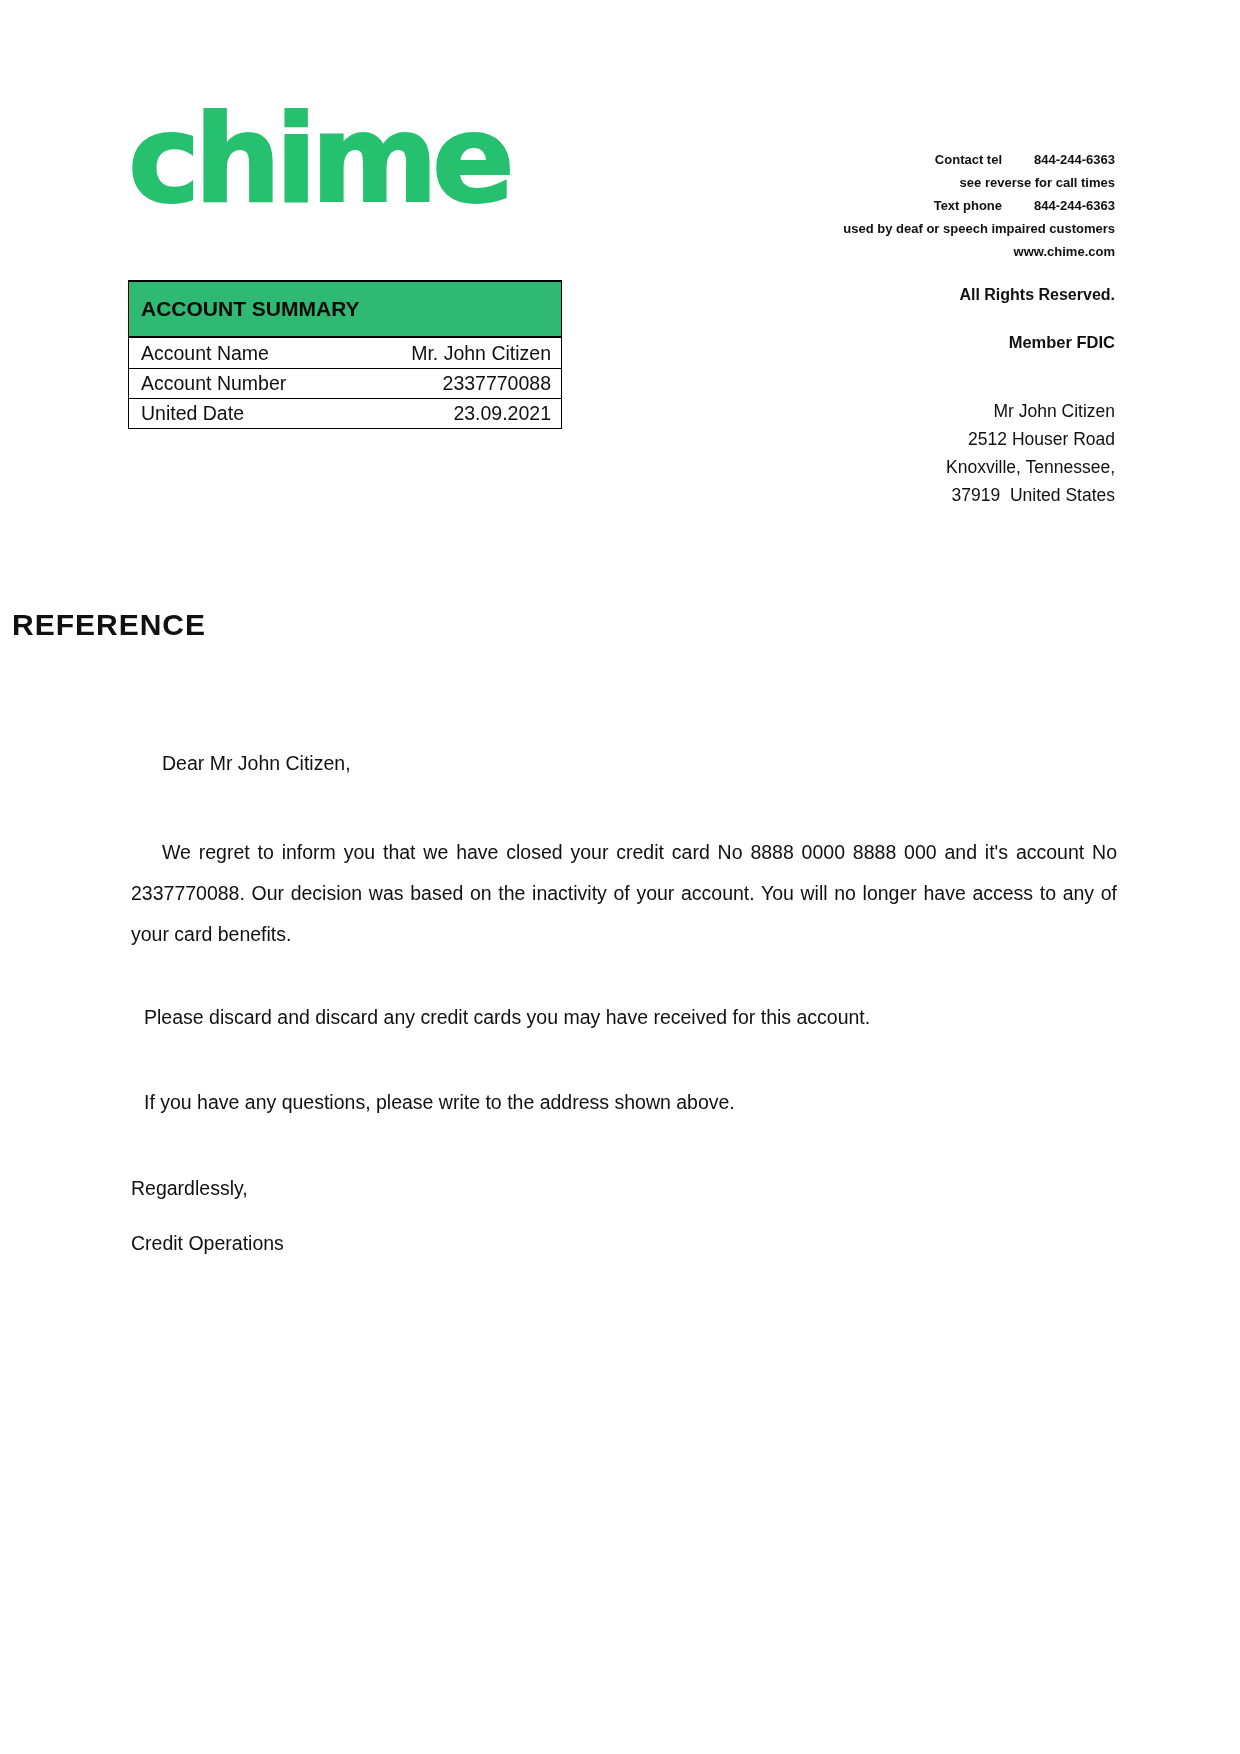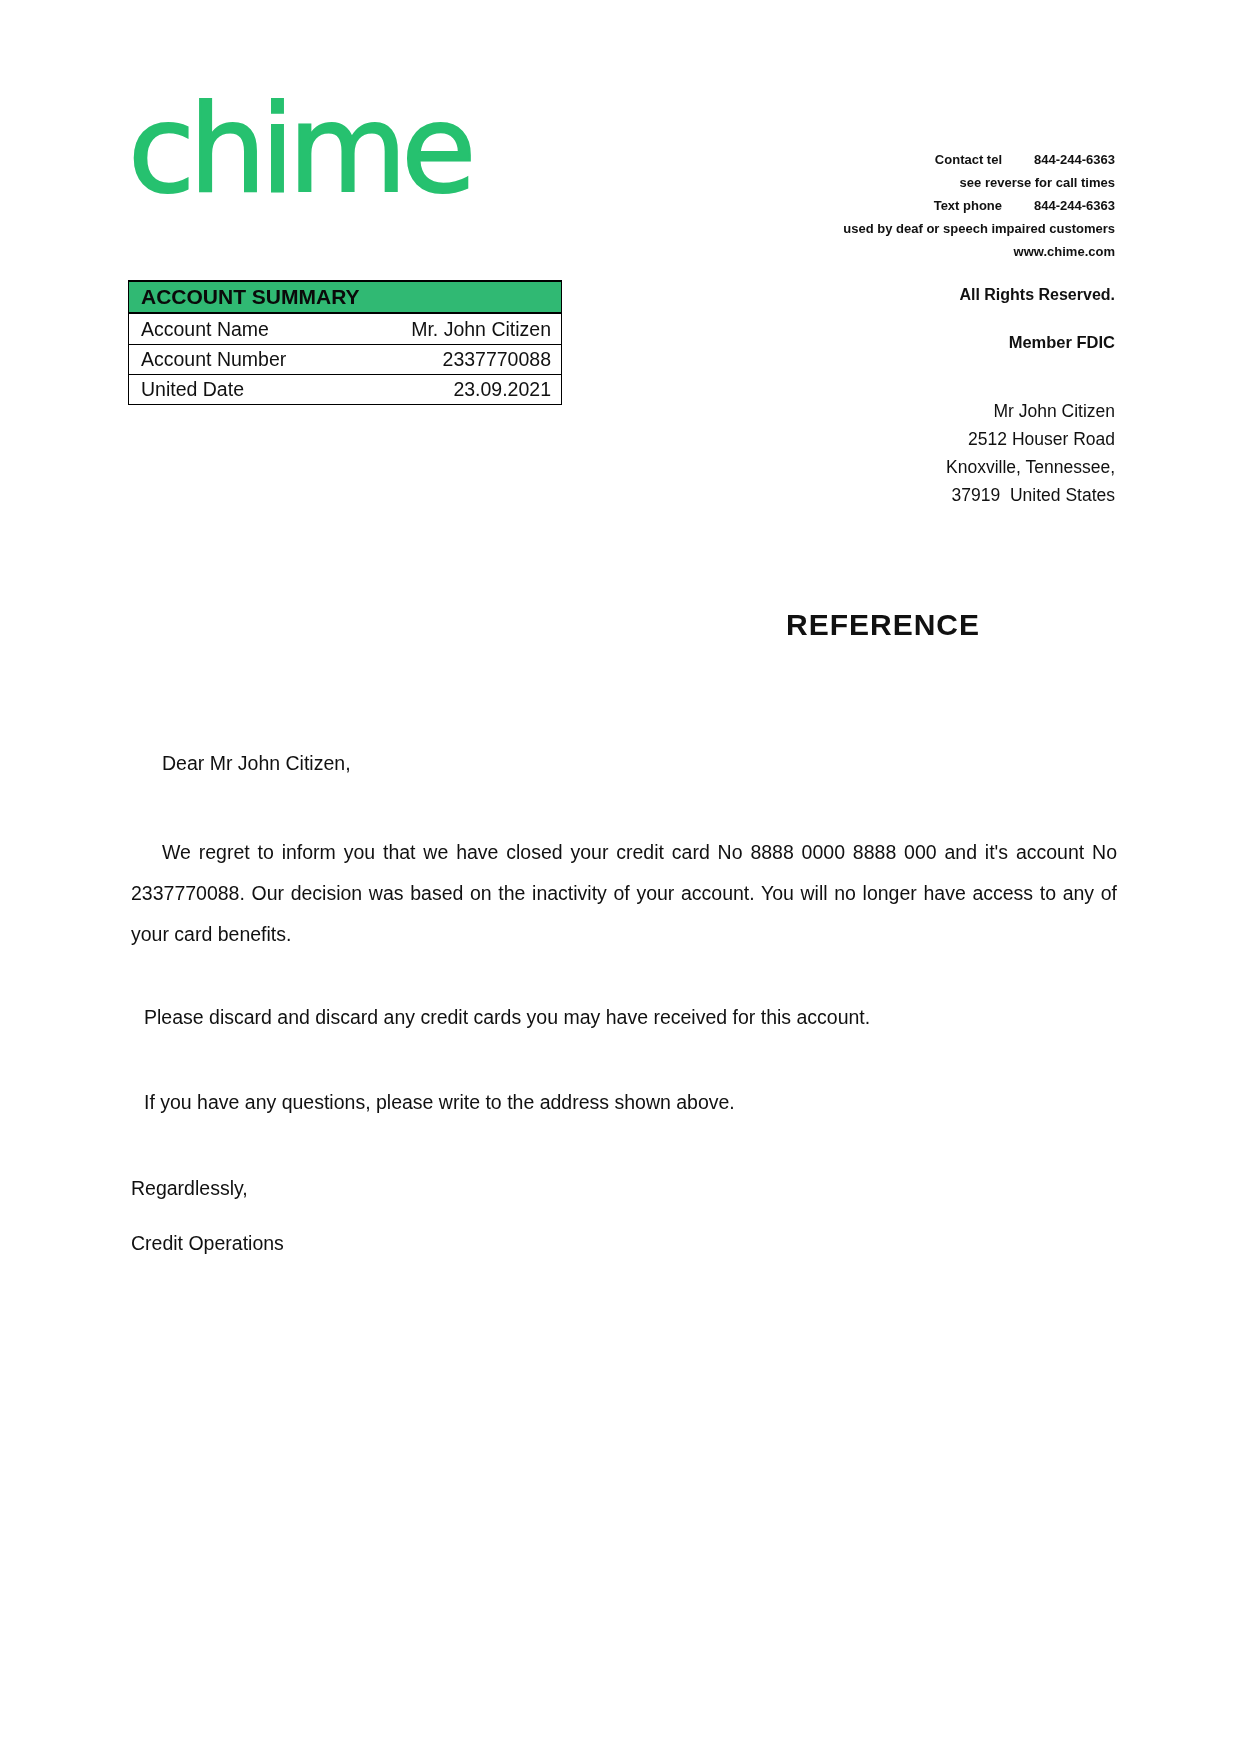--- a/index.html
+++ b/index.html
@@ -16,23 +16,23 @@
     width: 1240px;
     height: 1754px;
     background: #ffffff;
     overflow: hidden;
   }
 
   
   .logo {
     position: absolute;
     left: 128px;
-    top: 88px;
+    top: 98px;
     font-family: "DejaVu Sans", sans-serif;
-    font-weight: normal;
+    font-weight: bold;
     font-size: 122px;
     line-height: 1;
     letter-spacing: -6px;
     color: var(--brand-green);
     -webkit-text-stroke: 2px var(--brand-green);
   }
 
   
   .right-col {
     position: absolute;
@@ -70,21 +70,21 @@
   .summary-table {
     position: absolute;
     left: 128px;
     top: 280px;
     width: 434px;
     border: 1.5px solid #000;
     border-top: 2.5px solid #000;
   }
   .summary-header {
     background: var(--table-header-green);
-    height: 32px;
+    height: 56px;
     display: flex;
     align-items: center;
     padding-left: 12px;
     font-weight: bold;
     font-size: 21px;
     color: #073d22;
     color: #0a0a0a;
     border-bottom: 2px solid #000;
   }
   .summary-row {
@@ -95,23 +95,23 @@
     font-size: 19.5px;
     padding: 0 10px 0 12px;
   }
   .summary-row + .summary-row { border-top: 1.5px solid #000; }
   .summary-row .value { text-align: right; }
 
   
   .reference-heading {
     position: absolute;
     top: 608px;
-    left: 0;
+    left: 12px;
     width: 980px;
-    text-align: right;
+    text-align: left;
     font-weight: bold;
     font-size: 30px;
     letter-spacing: 1px;
   }
   .letter-body {
     position: absolute;
     left: 131px;
     top: 743px;
     width: 986px;
     font-size: 19.5px;

